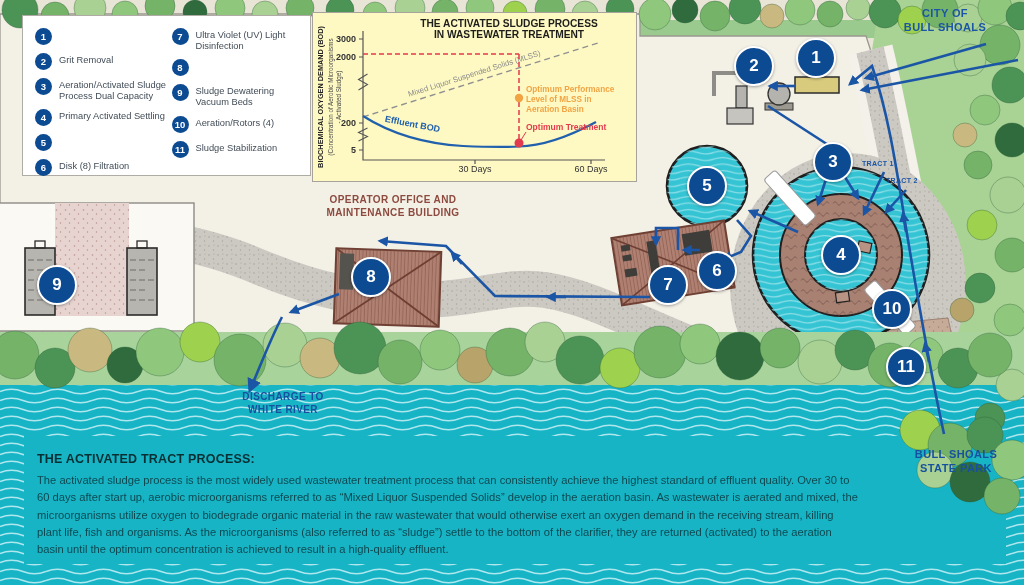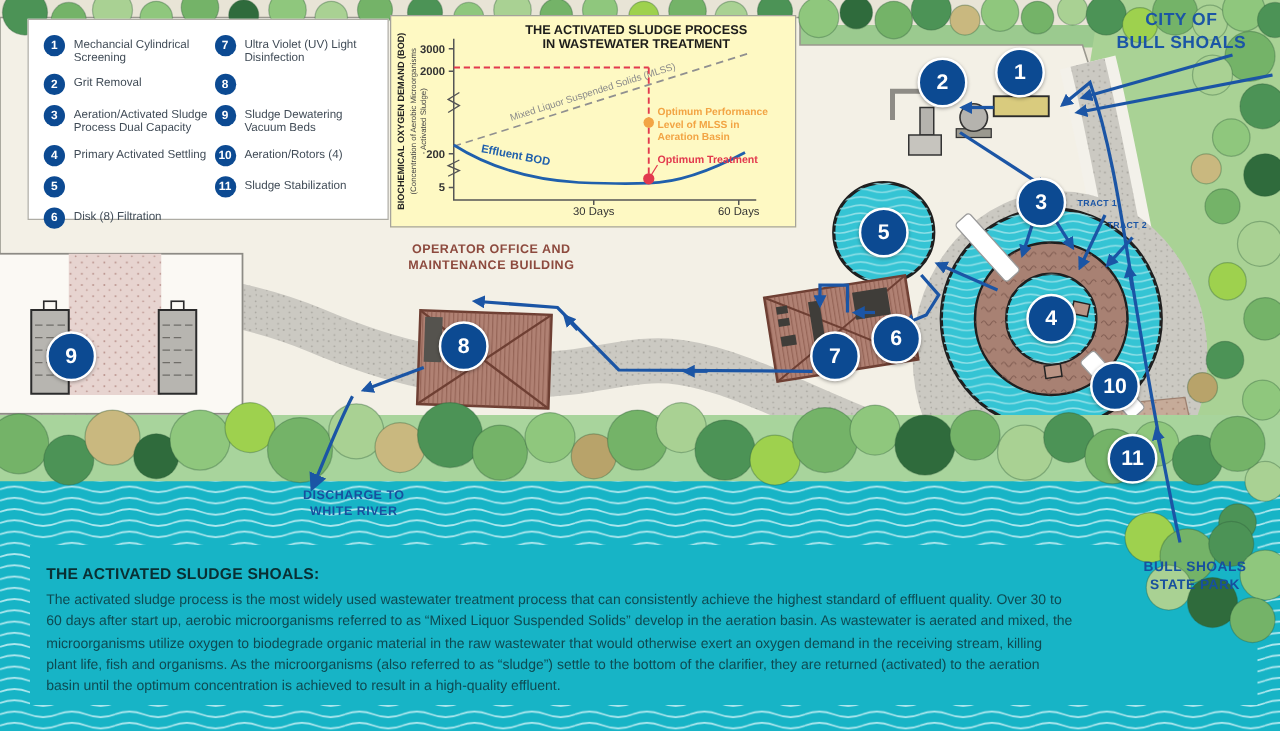--- a/index.html
+++ b/index.html
@@ -16,21 +16,21 @@
   .badge{width:17px;height:17px;border-radius:50%;background:#0c4a92;color:#fff;font-size:9.5px;
          font-weight:bold;display:flex;align-items:center;justify-content:center;flex:0 0 17px;}
   .legend-item .lbl{font-size:9.3px;color:#414c57;line-height:1.15;padding-top:2px;}
 
   .chart-panel{position:absolute;left:312px;top:12px;width:325px;height:170px;background:#fef9c3;
                border:1px solid #a5a39b;box-sizing:border-box;}
 
   
   .map-label{position:absolute;font-weight:bold;text-align:center;line-height:1.3;letter-spacing:.4px;}
   .map-label span{display:block;}
-  #lbl-city{left:878px;top:6px;width:134px;font-size:14px;color:#1b55a5;}
+  #lbl-city{left:878px;top:6px;width:134px;font-size:11px;color:#1b55a5;}
   #lbl-tract1{left:862px;top:159px;font-size:7px;color:#1b55a5;letter-spacing:.3px;}
   #lbl-tract2{left:886px;top:176px;font-size:7px;color:#1b55a5;letter-spacing:.3px;}
   #lbl-operator{left:309px;top:193px;width:168px;font-size:10px;color:#8d4a3e;}
   #lbl-discharge{left:224px;top:390px;width:118px;font-size:10px;color:#17509e;}
   #lbl-park{left:892px;top:447px;width:128px;font-size:11px;color:#17509e;}
 
   
   .marker{position:absolute;width:40px;height:40px;margin:-20px 0 0 -20px;border-radius:50%;
           background:#0c4a92;border:2.5px solid #fff;color:#fff;display:flex;align-items:center;
           justify-content:center;font-size:17px;font-weight:bold;box-sizing:border-box;
@@ -273,21 +273,20 @@
     <path d="M462,264 L452,253" marker-end="url(#arr)"></path>
     <path d="M339,294 L291,312" marker-end="url(#arr)"></path>
     <path d="M282,317 C270,340 262,362 250,390" marker-end="url(#arrBig)"></path>
   </g>
 </svg>
 
 <div class="legend">
   <div class="legend-col">
     <div class="legend-item">
           <span class="badge">1</span>
-          <span class="lbl">Mechancial Cylindrical Screening</span>
         </div>
     <div class="legend-item">
           <span class="badge">2</span>
           <span class="lbl">Grit Removal</span>
         </div>
     <div class="legend-item">
           <span class="badge">3</span>
           <span class="lbl">Aeration/Activated Sludge Process Dual Capacity</span>
         </div>
     <div class="legend-item">
@@ -416,17 +415,17 @@
       <span>9</span>
     </div>
 <div class="marker" style="left:892px;top:309px">
       <span>10</span>
     </div>
 <div class="marker" style="left:906px;top:367px">
       <span>11</span>
     </div>
 
 <div class="footer">
-  <h2>THE ACTIVATED SLUDGE SHOALS:</h2>
+  <h2>THE ACTIVATED TRACT PROCESS:</h2>
   <p>The activated sludge process is the most widely used wastewater treatment process that can consistently achieve the highest standard of effluent quality. Over 30 to 60 days after start up, aerobic microorganisms referred to as “Mixed Liquor Suspended Solids” develop in the aeration basin. As wastewater is aerated and mixed, the microorganisms utilize oxygen to biodegrade organic material in the raw wastewater that would otherwise exert an oxygen demand in the receiving stream, killing plant life, fish and organisms. As the microorganisms (also referred to as “sludge”) settle to the bottom of the clarifier, they are returned (activated) to the aeration basin until the optimum concentration is achieved to result in a high-quality effluent.</p>
 </div>
 
 </div>
 
 </body></html>

